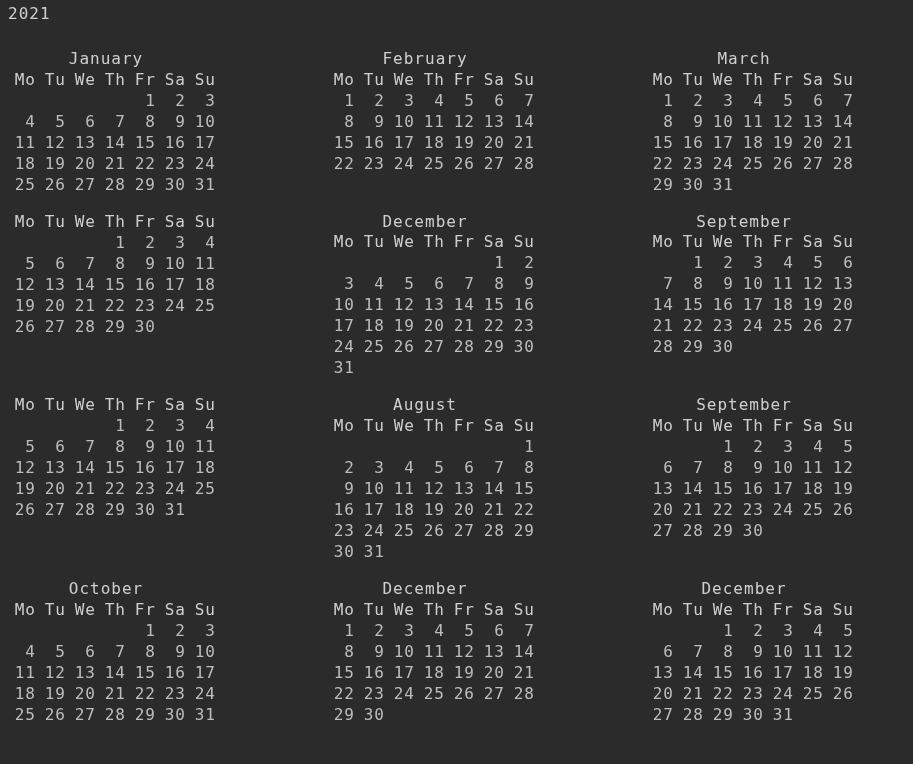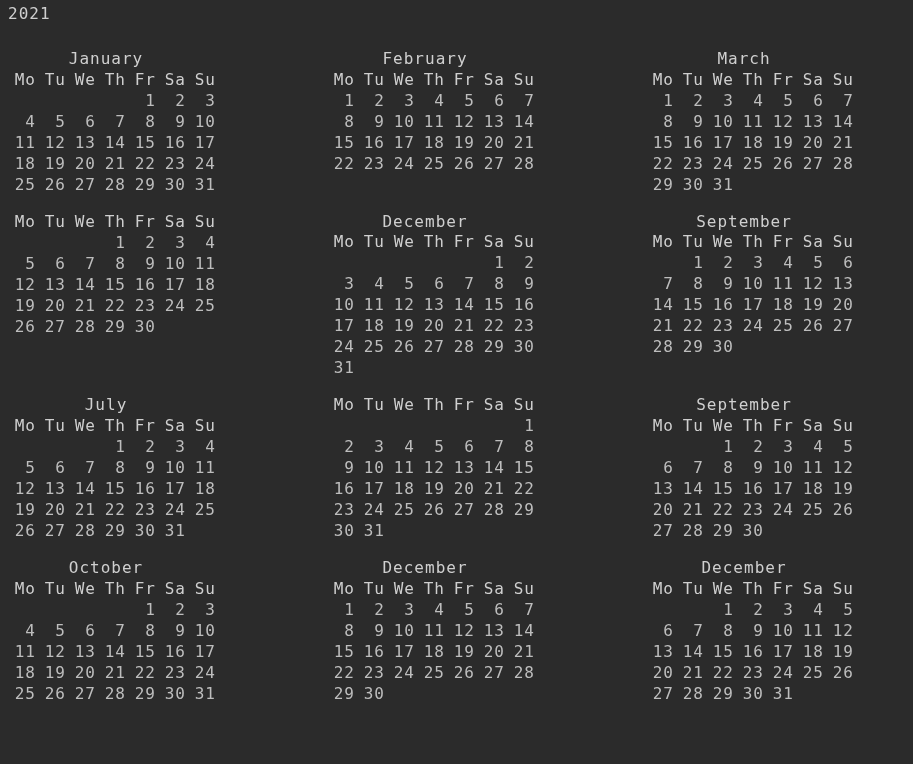--- a/index.html
+++ b/index.html
@@ -449,21 +449,20 @@
               <td>30</td>
               <td></td>
               <td></td>
               <td></td>
               <td></td>
             </tr>
           </tbody>
         </table>
     </div>
     <div class="month">
-      <div class="month-title">July</div>
       <table class="cal">
           <thead>
             <tr>
               <th>Mo</th>
               <th>Tu</th>
               <th>We</th>
               <th>Th</th>
               <th>Fr</th>
               <th>Sa</th>
               <th>Su</th>
@@ -512,20 +511,21 @@
               <td>28</td>
               <td>29</td>
               <td>30</td>
               <td>31</td>
               <td></td>
             </tr>
           </tbody>
         </table>
     </div>
     <div class="month">
+      <div class="month-title">August</div>
       <table class="cal">
           <thead>
             <tr>
               <th>Mo</th>
               <th>Tu</th>
               <th>We</th>
               <th>Th</th>
               <th>Fr</th>
               <th>Sa</th>
               <th>Su</th>

